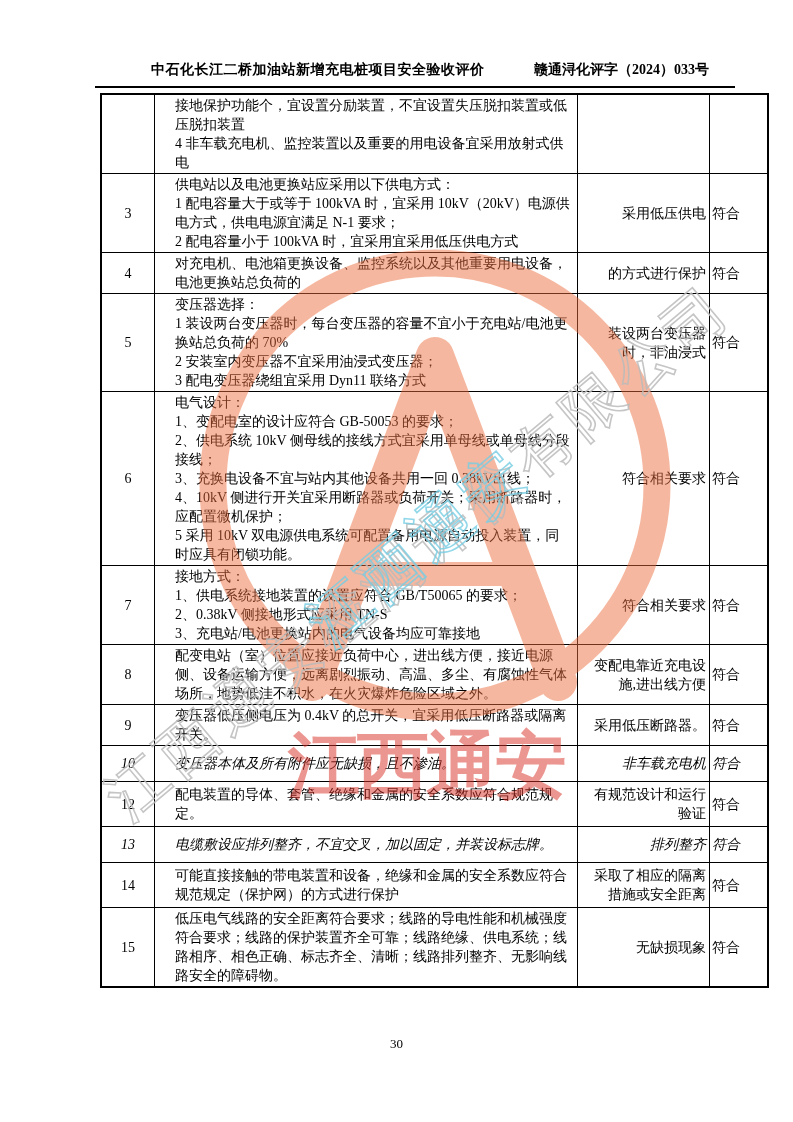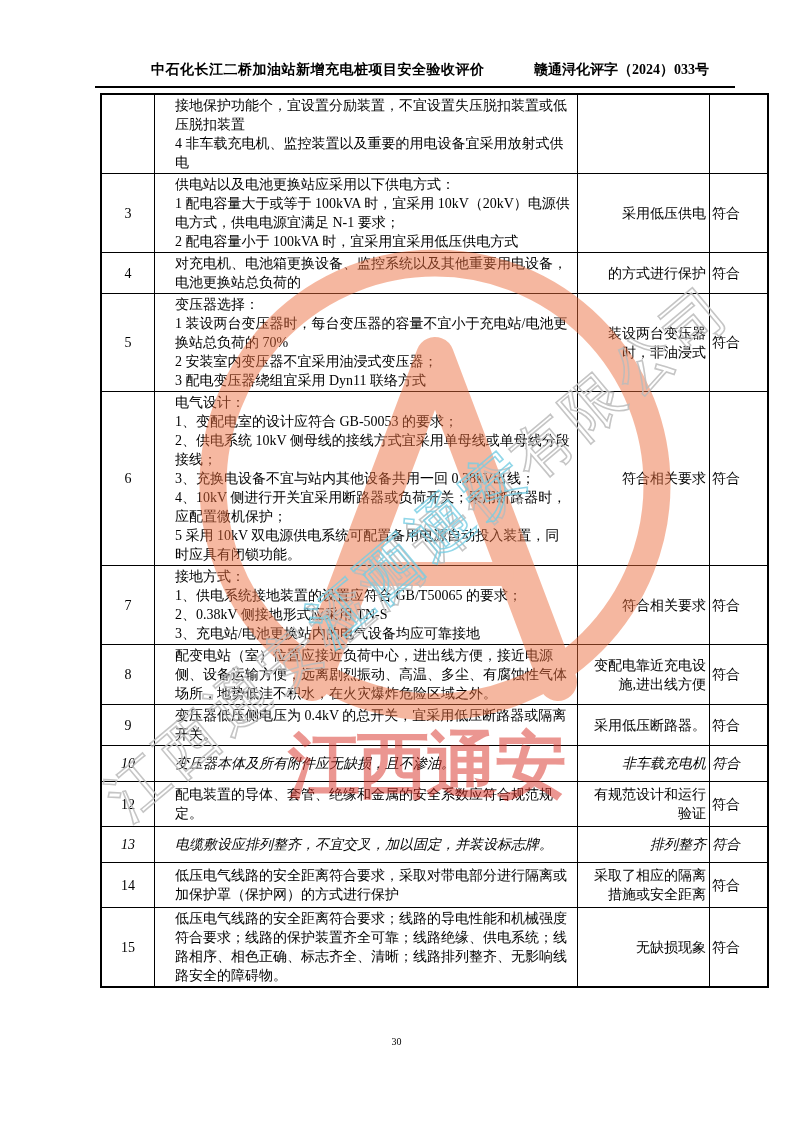--- a/index.html
+++ b/index.html
@@ -20,21 +20,21 @@
     font-size:14px; line-height:19px;
   }
   table.spec td { border:1px solid #000; vertical-align:middle; }
   table.spec { border:2px solid #000; }
   td.c-no     { width:48px;  text-align:center; padding:1px 2px; }
   td.c-content{ width:398px; text-align:left;  padding:1px 4px 1px 20px; white-space:pre-wrap; }
   td.c-result { width:125px; text-align:right; padding:3px 3px; }
   td.c-status { width:53px;  text-align:left; padding:1px 2px; }
   tr.tall-pad td { padding-top:8px; padding-bottom:8px;font-style:italic; }
   
-  .page-num { position:absolute; left:0; top:1036px; width:100%; text-align:center; font-size:10px; }
+  .page-num { position:absolute; left:0; top:1036px; width:100%; text-align:center; font-size:13px; }
   
   .wm { position:absolute; left:0; top:0; width:793px; height:1122px; pointer-events:none; z-index:5; }
 </style>
 </head>
 <body>
 
 <div class="page">
 
   <div class="hdr-left">中石化长江二桥加油站新增充电桩项目安全验收评价</div>
   <div class="hdr-right">赣通浔化评字（2024）033号</div>
@@ -117,21 +117,21 @@
         <td class="c-status">符合</td>
       </tr>
       <tr class="tall-pad">
         <td class="c-no">13</td>
         <td class="c-content">电缆敷设应排列整齐，不宜交叉，加以固定，并装设标志牌。</td>
         <td class="c-result">排列整齐</td>
         <td class="c-status">符合</td>
       </tr>
       <tr>
         <td class="c-no">14</td>
-        <td class="c-content">低压电气线路的安全距离符合要求，采取对带电部分进行隔离或加保护罩（保护网）的方式进行保护</td>
+        <td class="c-content">可能直接接触的带电装置和设备，绝缘和金属的安全系数应符合规范规定（保护网）的方式进行保护</td>
         <td class="c-result">采取了相应的隔离措施或安全距离</td>
         <td class="c-status">符合</td>
       </tr>
       <tr>
         <td class="c-no">15</td>
         <td class="c-content">低压电气线路的安全距离符合要求；线路的导电性能和机械强度符合要求；线路的保护装置齐全可靠；线路绝缘、供电系统；线路相序、相色正确、标志齐全、清晰；线路排列整齐、无影响线路安全的障碍物。</td>
         <td class="c-result">无缺损现象</td>
         <td class="c-status">符合</td>
       </tr>
     </tbody>

